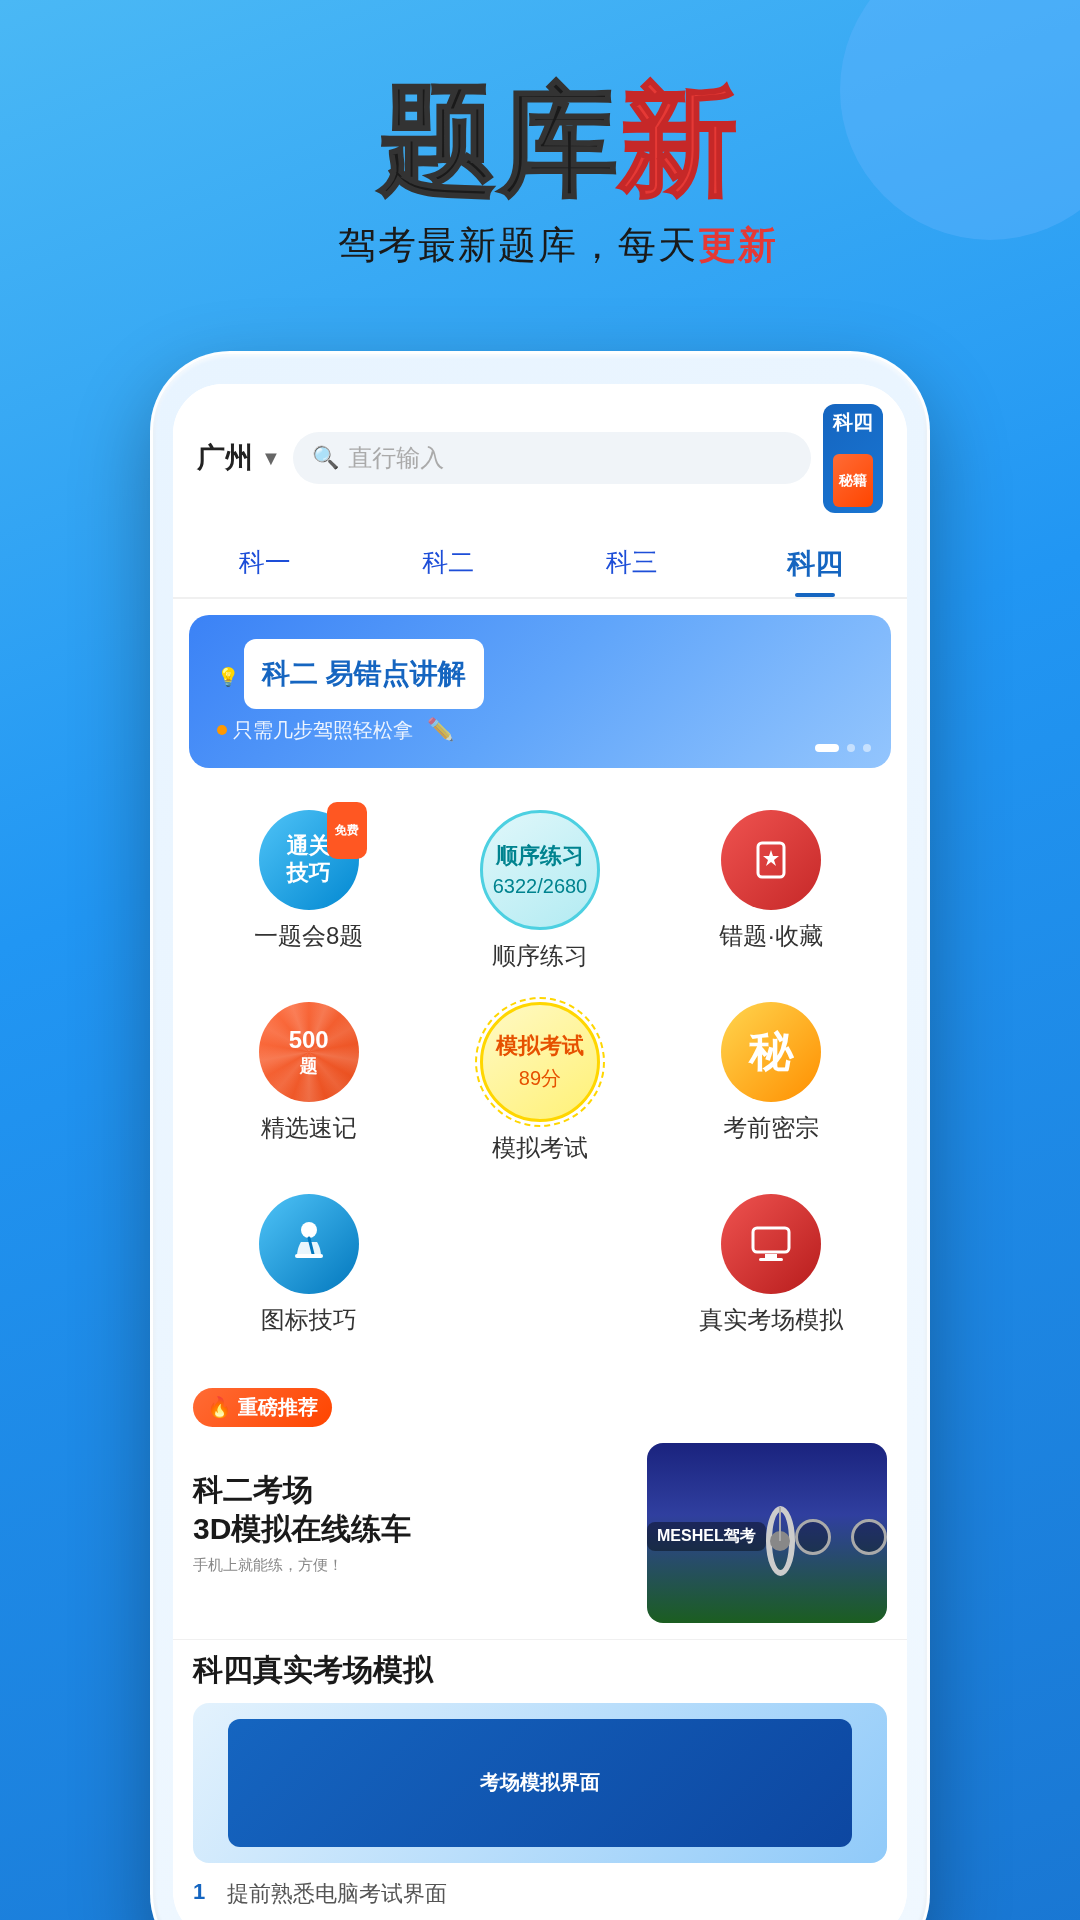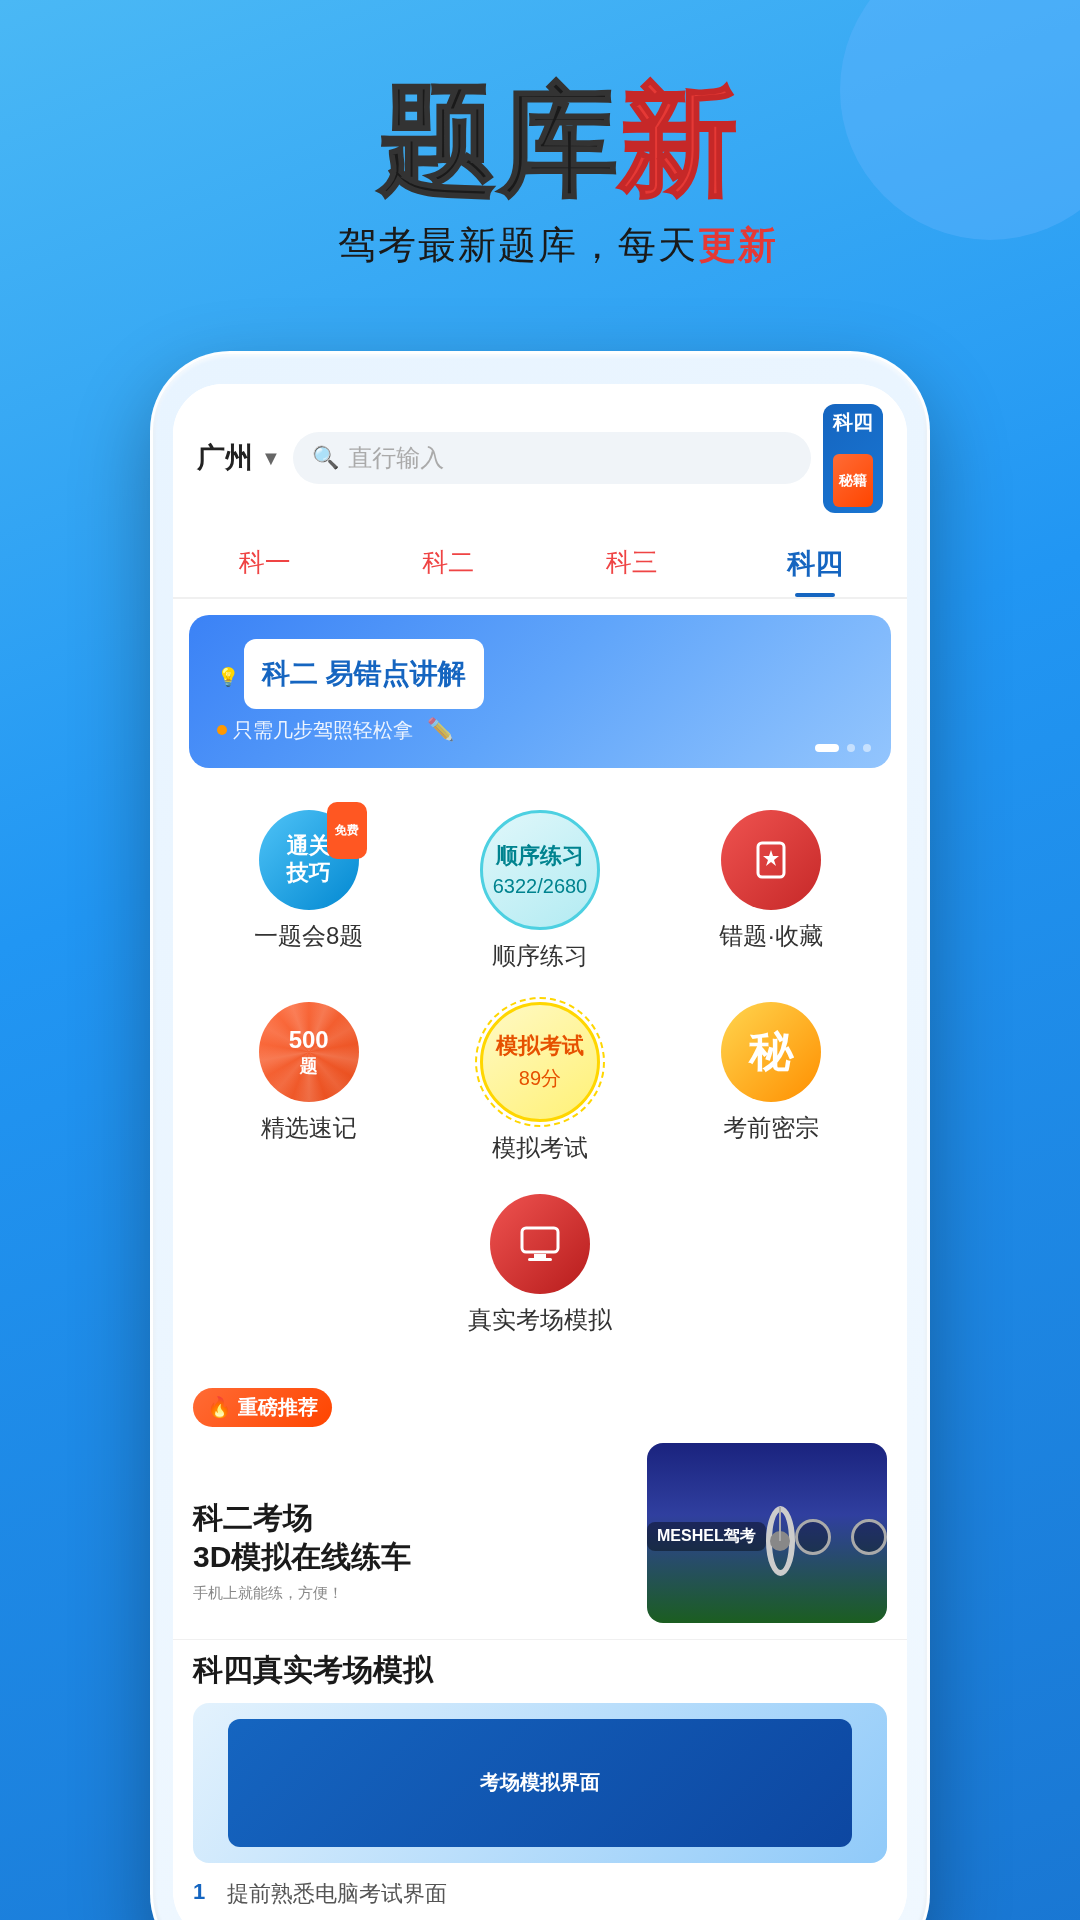--- a/index.html
+++ b/index.html
@@ -146,21 +146,21 @@
       display: flex;
       padding: 10px 0 0;
       border-bottom: 2px solid #f0f0f0;
       background: #fff;
     }
     .nav-tab {
       flex: 1;
       text-align: center;
       padding: 12px 0 14px;
       font-size: 26px;
-      color: #ef4444;
+      color: #1d4ed8;
       position: relative;
       cursor: pointer;
     }
     .nav-tab.active {
       color: #1565c0;
       font-weight: 700;
       font-size: 28px;
     }
     .nav-tab.active::after {
       content: '';
@@ -396,21 +396,21 @@
       color: white;
       padding: 6px 14px;
       border-radius: 20px;
       font-size: 20px;
       font-weight: 600;
       margin-bottom: 16px;
     }
     .rec-content {
       display: flex;
       gap: 32px;
-      align-items: flex-end;
+      align-items: center;
     }
     .rec-text {
       flex: 1;
     }
     .rec-title {
       font-size: 30px;
       font-weight: 700;
       color: #1a1a1a;
       line-height: 1.3;
       margin-bottom: 8px;
@@ -612,20 +612,31 @@
           <span class="icon-label">模拟考试</span>
         </div>
 
         <div class="icon-item">
           <div class="icon-circle icon-secret">
             <span style="font-size:44px;font-weight:900;color:white;">秘</span>
           </div>
           <span class="icon-label">考前密宗</span>
         </div>
 
+        <div class="icon-item">
+          <div class="icon-circle icon-technique">
+            <svg width="56" height="56" viewBox="0 0 56 56">
+              <circle cx="28" cy="14" r="8" fill="white"></circle>
+              <path d="M20 26 C20 26 16 32 16 40 L40 40 C40 32 36 26 36 26" fill="white" opacity="0.9"></path>
+              <path d="M28 22 L32 38" stroke="#0277bd" stroke-width="3" stroke-linecap="round"></path>
+              <rect x="14" y="38" width="28" height="4" rx="2" fill="white"></rect>
+            </svg>
+          </div>
+          <span class="icon-label">图标技巧</span>
+        </div>
 
         <div></div>
 
         <div class="icon-item">
           <div class="icon-circle icon-real-exam">
             <svg width="56" height="56" viewBox="0 0 56 56">
               <rect x="10" y="12" width="36" height="24" rx="4" fill="none" stroke="white" stroke-width="3"></rect>
               <rect x="22" y="38" width="12" height="4" fill="white"></rect>
               <rect x="16" y="42" width="24" height="3" rx="1.5" fill="white"></rect>
             </svg>

